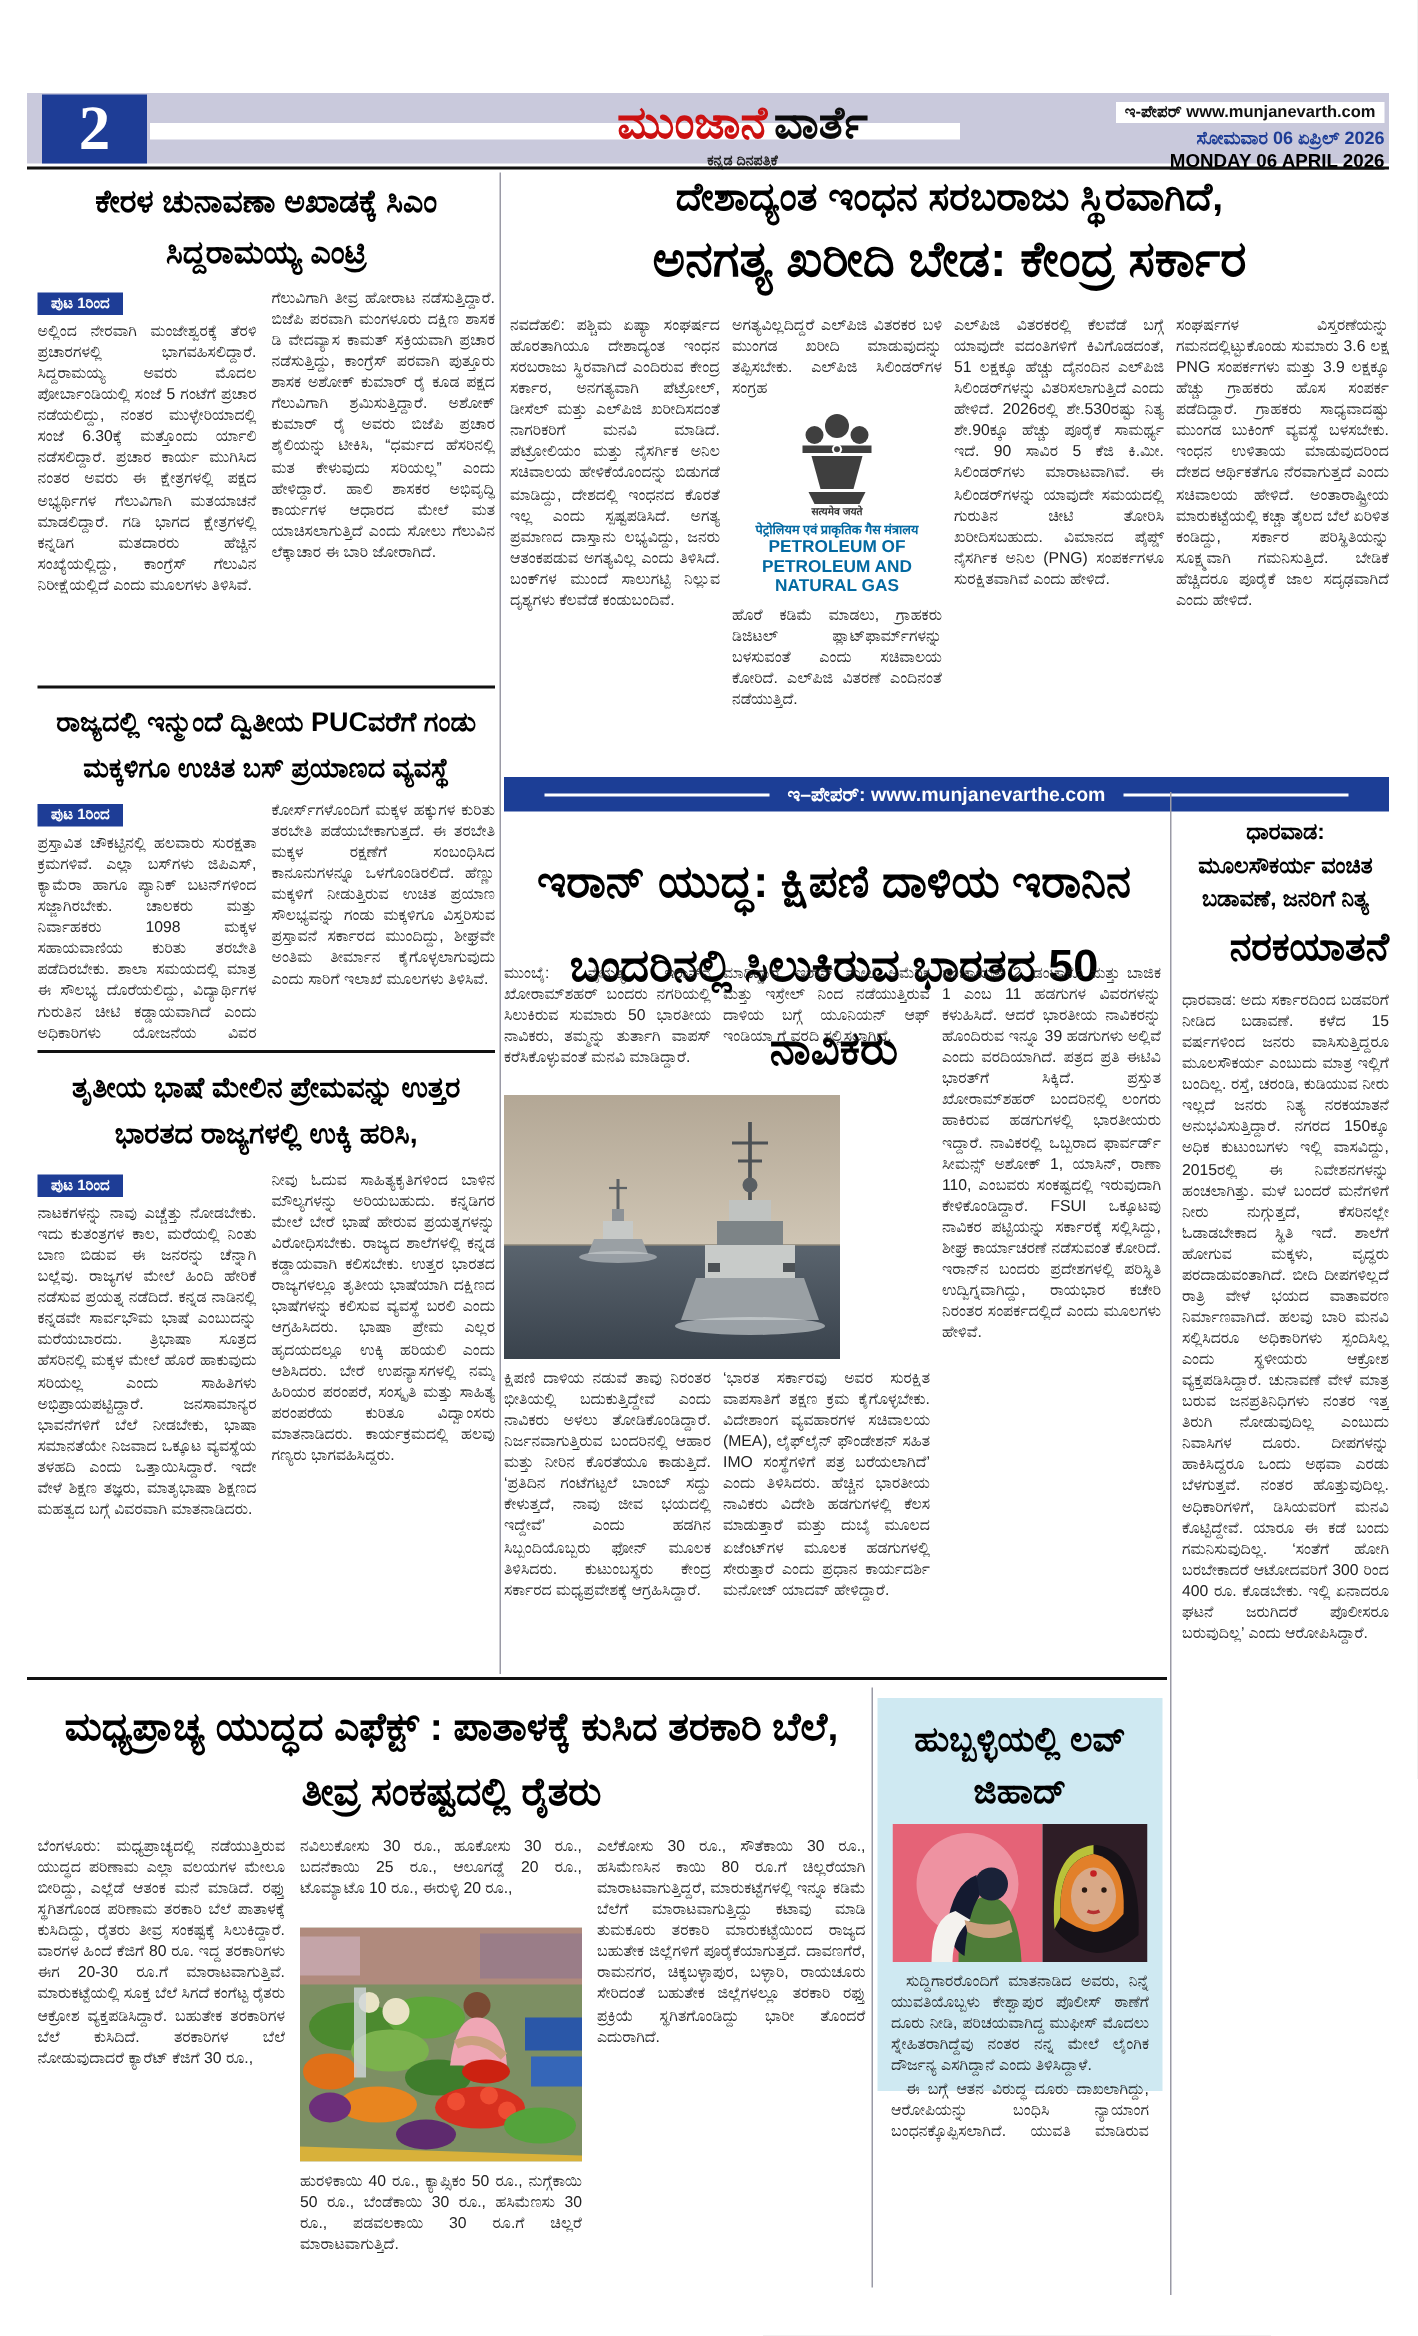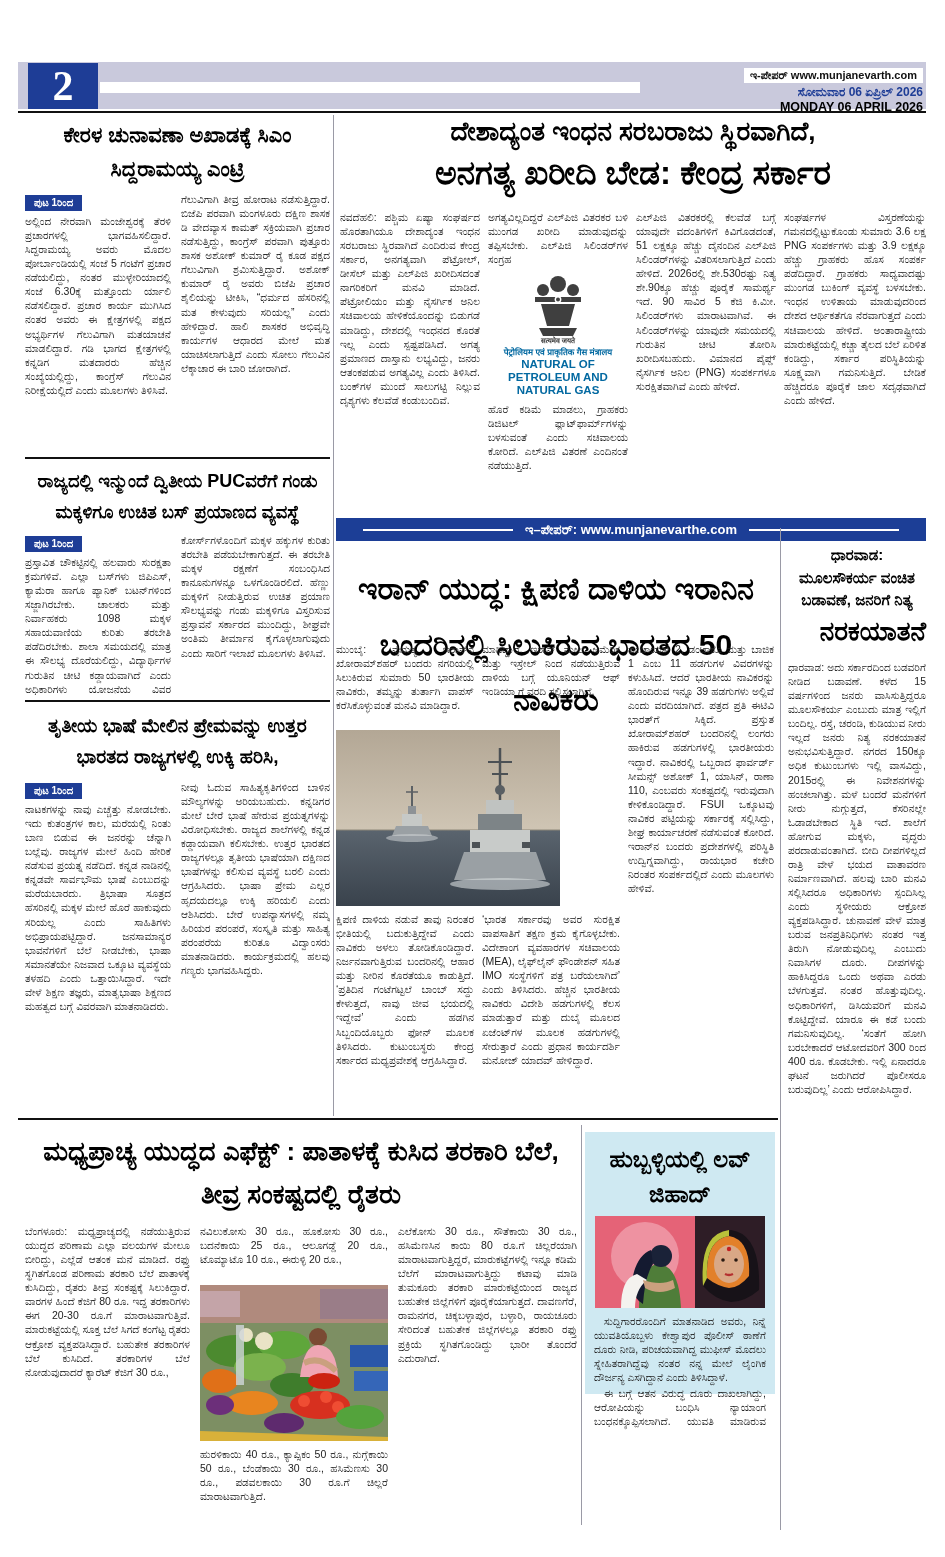--- a/index.html
+++ b/index.html
@@ -34,20 +34,25 @@
   .photo{display:block;}
 </style>
 </head>
 <body>
 
 <div id="page">
 
   <div class="abs band" style="left:18px;top:62px;width:908px;height:47px;"></div>
   <div class="abs" style="left:100px;top:82px;width:540px;height:11px;background:#fff;"></div>
   <div class="abs pagenum" style="left:28px;top:63px;width:70px;height:46px;">2</div>
+  <div class="abs brand" style="left:330px;top:68px;width:330px;">
+    <span class="red">ಮುಂಜಾನೆ</span>
+    <span class="blk">ವಾರ್ತೆ</span>
+    <span class="tag">ಕನ್ನಡ ದಿನಪತ್ರಿಕೆ</span>
+  </div>
   <div class="abs mast-right" style="right:22px;top:65px;width:260px;">
     <span class="mast-url">ಇ-ಪೇಪರ್  www.munjanevarth.com</span>
     <div class="mast-kn">ಸೋಮವಾರ 06 ಏಪ್ರಿಲ್ 2026</div>
     <div class="mast-en">MONDAY 06 APRIL 2026</div>
   </div>
   <div class="abs hr" style="left:18px;top:111px;width:908px;height:2px;"></div>
 
   <div class="abs head" style="left:25px;top:118px;width:305px;font-size:21px;line-height:1.6;">ಕೇರಳ ಚುನಾವಣಾ ಅಖಾಡಕ್ಕೆ ಸಿಎಂ ಸಿದ್ದರಾಮಯ್ಯ ಎಂಟ್ರಿ</div>
   <div class="abs" style="left:25px;top:192px;"><span class="badge">ಪುಟ 1ರಿಂದ</span></div>
   <div class="abs col" style="left:25px;top:214px;width:146px;height:238px;">ಅಲ್ಲಿಂದ ನೇರವಾಗಿ ಮಂಜೇಶ್ವರಕ್ಕೆ ತೆರಳಿ ಪ್ರಚಾರಗಳಲ್ಲಿ ಭಾಗವಹಿಸಲಿದ್ದಾರೆ. ಸಿದ್ದರಾಮಯ್ಯ ಅವರು ಮೊದಲ ಪೋರ್ಬಾಂಡಿಯಲ್ಲಿ ಸಂಜೆ 5 ಗಂಟೆಗೆ ಪ್ರಚಾರ ನಡೆಯಲಿದ್ದು, ನಂತರ ಮುಳ್ಳೇರಿಯಾದಲ್ಲಿ ಸಂಜೆ 6.30ಕ್ಕೆ ಮತ್ತೊಂದು ರ್ಯಾಲಿ ನಡೆಸಲಿದ್ದಾರೆ. ಪ್ರಚಾರ ಕಾರ್ಯ ಮುಗಿಸಿದ ನಂತರ ಅವರು ಈ ಕ್ಷೇತ್ರಗಳಲ್ಲಿ ಪಕ್ಷದ ಅಭ್ಯರ್ಥಿಗಳ ಗೆಲುವಿಗಾಗಿ ಮತಯಾಚನೆ ಮಾಡಲಿದ್ದಾರೆ. ಗಡಿ ಭಾಗದ ಕ್ಷೇತ್ರಗಳಲ್ಲಿ ಕನ್ನಡಿಗ ಮತದಾರರು ಹೆಚ್ಚಿನ ಸಂಖ್ಯೆಯಲ್ಲಿದ್ದು, ಕಾಂಗ್ರೆಸ್ ಗೆಲುವಿನ ನಿರೀಕ್ಷೆಯಲ್ಲಿದೆ ಎಂದು ಮೂಲಗಳು ತಿಳಿಸಿವೆ.</div>
@@ -81,21 +86,21 @@
           <rect x="14" y="27" width="46" height="5"></rect>
           <circle cx="37" cy="29.5" r="3.4" fill="#ffffff"></circle>
           <circle cx="37" cy="29.5" r="2"></circle>
           <path d="M20 34 L54 34 L48 56 L26 56 Z"></path>
           <path d="M18 58 L56 58 L52 66 L22 66 Z"></path>
         </g>
         <text x="37" y="73" text-anchor="middle" font-size="7" fill="#333" font-weight="bold">सत्यमेव जयते</text>
       </svg>
       <div class="emblem-txt">
         <div class="hd">पेट्रोलियम एवं प्राकृतिक गैस मंत्रालय</div>
-        <div class="en">NATURAL OF</div>
+        <div class="en">PETROLEUM OF</div>
         <div class="en">PETROLEUM AND</div>
         <div class="en">NATURAL GAS</div>
       </div>
     </div>
     <div class="col" style="width:140px;">ಹೊರೆ ಕಡಿಮೆ ಮಾಡಲು, ಗ್ರಾಹಕರು ಡಿಜಿಟಲ್ ಪ್ಲಾಟ್‌ಫಾರ್ಮ್‌ಗಳನ್ನು ಬಳಸುವಂತೆ ಎಂದು ಸಚಿವಾಲಯ ಕೋರಿದೆ. ಎಲ್‌ಪಿಜಿ ವಿತರಣೆ ಎಂದಿನಂತೆ ನಡೆಯುತ್ತಿದೆ.</div>
   </div>
   <div class="abs col" style="left:636px;top:210px;width:140px;height:300px;">ಎಲ್‌ಪಿಜಿ ವಿತರಕರಲ್ಲಿ ಕೆಲವೆಡೆ ಬಗ್ಗೆ ಯಾವುದೇ ವದಂತಿಗಳಿಗೆ ಕಿವಿಗೊಡದಂತೆ, 51 ಲಕ್ಷಕ್ಕೂ ಹೆಚ್ಚು ದೈನಂದಿನ ಎಲ್‌ಪಿಜಿ ಸಿಲಿಂಡರ್‌ಗಳನ್ನು ವಿತರಿಸಲಾಗುತ್ತಿದೆ ಎಂದು ಹೇಳಿದೆ. 2026ರಲ್ಲಿ ಶೇ.530ರಷ್ಟು ನಿತ್ಯ ಶೇ.90ಕ್ಕೂ ಹೆಚ್ಚು ಪೂರೈಕೆ ಸಾಮರ್ಥ್ಯ ಇದೆ. 90 ಸಾವಿರ 5 ಕೆಜಿ ಕಿ.ಮೀ. ಸಿಲಿಂಡರ್‌ಗಳು ಮಾರಾಟವಾಗಿವೆ. ಈ ಸಿಲಿಂಡರ್‌ಗಳನ್ನು ಯಾವುದೇ ಸಮಯದಲ್ಲಿ ಗುರುತಿನ ಚೀಟಿ ತೋರಿಸಿ ಖರೀದಿಸಬಹುದು. ವಿಮಾನದ ಪೈಪ್ಡ್ ನೈಸರ್ಗಿಕ ಅನಿಲ (PNG) ಸಂಪರ್ಕಗಳೂ ಸುರಕ್ಷಿತವಾಗಿವೆ ಎಂದು ಹೇಳಿದೆ.</div>
   <div class="abs col" style="left:784px;top:210px;width:142px;height:300px;">ಸಂಘರ್ಷಗಳ ವಿಸ್ತರಣೆಯನ್ನು ಗಮನದಲ್ಲಿಟ್ಟುಕೊಂಡು ಸುಮಾರು 3.6 ಲಕ್ಷ PNG ಸಂಪರ್ಕಗಳು ಮತ್ತು 3.9 ಲಕ್ಷಕ್ಕೂ ಹೆಚ್ಚು ಗ್ರಾಹಕರು ಹೊಸ ಸಂಪರ್ಕ ಪಡೆದಿದ್ದಾರೆ. ಗ್ರಾಹಕರು ಸಾಧ್ಯವಾದಷ್ಟು ಮುಂಗಡ ಬುಕಿಂಗ್ ವ್ಯವಸ್ಥೆ ಬಳಸಬೇಕು. ಇಂಧನ ಉಳಿತಾಯ ಮಾಡುವುದರಿಂದ ದೇಶದ ಆರ್ಥಿಕತೆಗೂ ನೆರವಾಗುತ್ತದೆ ಎಂದು ಸಚಿವಾಲಯ ಹೇಳಿದೆ. ಅಂತಾರಾಷ್ಟ್ರೀಯ ಮಾರುಕಟ್ಟೆಯಲ್ಲಿ ಕಚ್ಚಾ ತೈಲದ ಬೆಲೆ ಏರಿಳಿತ ಕಂಡಿದ್ದು, ಸರ್ಕಾರ ಪರಿಸ್ಥಿತಿಯನ್ನು ಸೂಕ್ಷ್ಮವಾಗಿ ಗಮನಿಸುತ್ತಿದೆ. ಬೇಡಿಕೆ ಹೆಚ್ಚಿದರೂ ಪೂರೈಕೆ ಜಾಲ ಸದೃಢವಾಗಿದೆ ಎಂದು ಹೇಳಿದೆ.</div>
 
   <div class="abs banner" style="left:336px;top:518px;width:590px;height:23px;">

